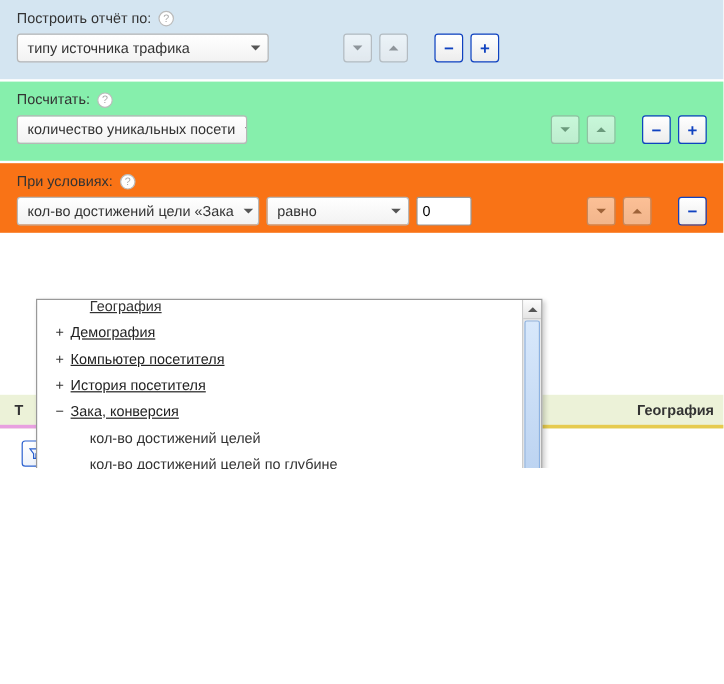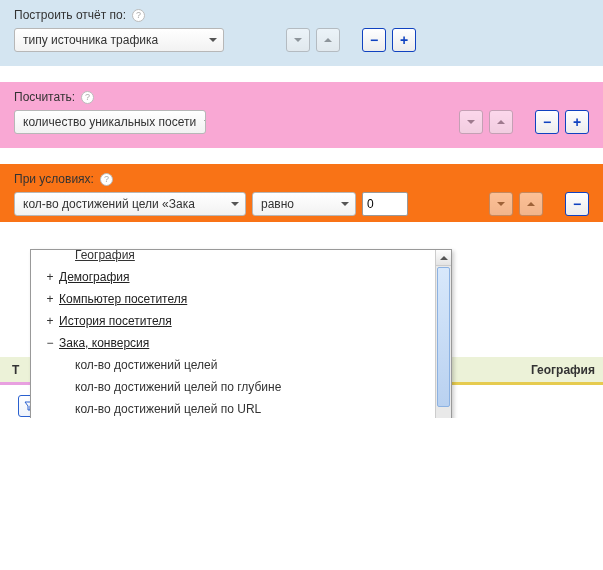--- a/index.html
+++ b/index.html
@@ -7,24 +7,24 @@
     margin: 0;
     padding: 0;
     font-family: Arial, Helvetica, sans-serif;
     font-size: 12px;
     color: #333;
     background: #fff;
     width: 603px;
   }
   .panel {
     padding: 8px 14px 14px 14px;
-    margin-bottom: 16px;
+    margin-bottom: 2px;
   }
   .panel-blue { background: #d4e5f1; }
-  .panel-green { background: #f9a8d4; }
+  .panel-green { background: #86efac; }
   .panel-white { background: #f97316; }
   .panel-label {
     font-size: 12px;
     color: #333;
     margin-bottom: 6px;
     display: flex;
     align-items: center;
     gap: 6px;
   }
   .help-icon {
@@ -265,25 +265,25 @@
     </div>
   </div>
 </div>
 
 <div class="panel panel-white" style="padding-bottom:6px">
   <div class="panel-label">
     <span>При условиях:</span>
     <span class="help-icon">?</span>
   </div>
   <div class="row">
-    <div class="select-box" style="width:232px">
+    <div class="select-box" style="width:202px">
       <span>кол-во достижений цели «Зака</span>
       <span class="caret"></span>
     </div>
-    <div class="select-box" style="width:104px">
+    <div class="select-box" style="width:119px">
       <span>равно</span>
       <span class="caret"></span>
     </div>
     <input class="num-input" value="0" style="">
     <div class="right-group">
       <button class="btn btn-disabled">
             <span class="tri-down"></span>
           </button>
       <button class="btn btn-disabled">
             <span class="tri-up"></span>

